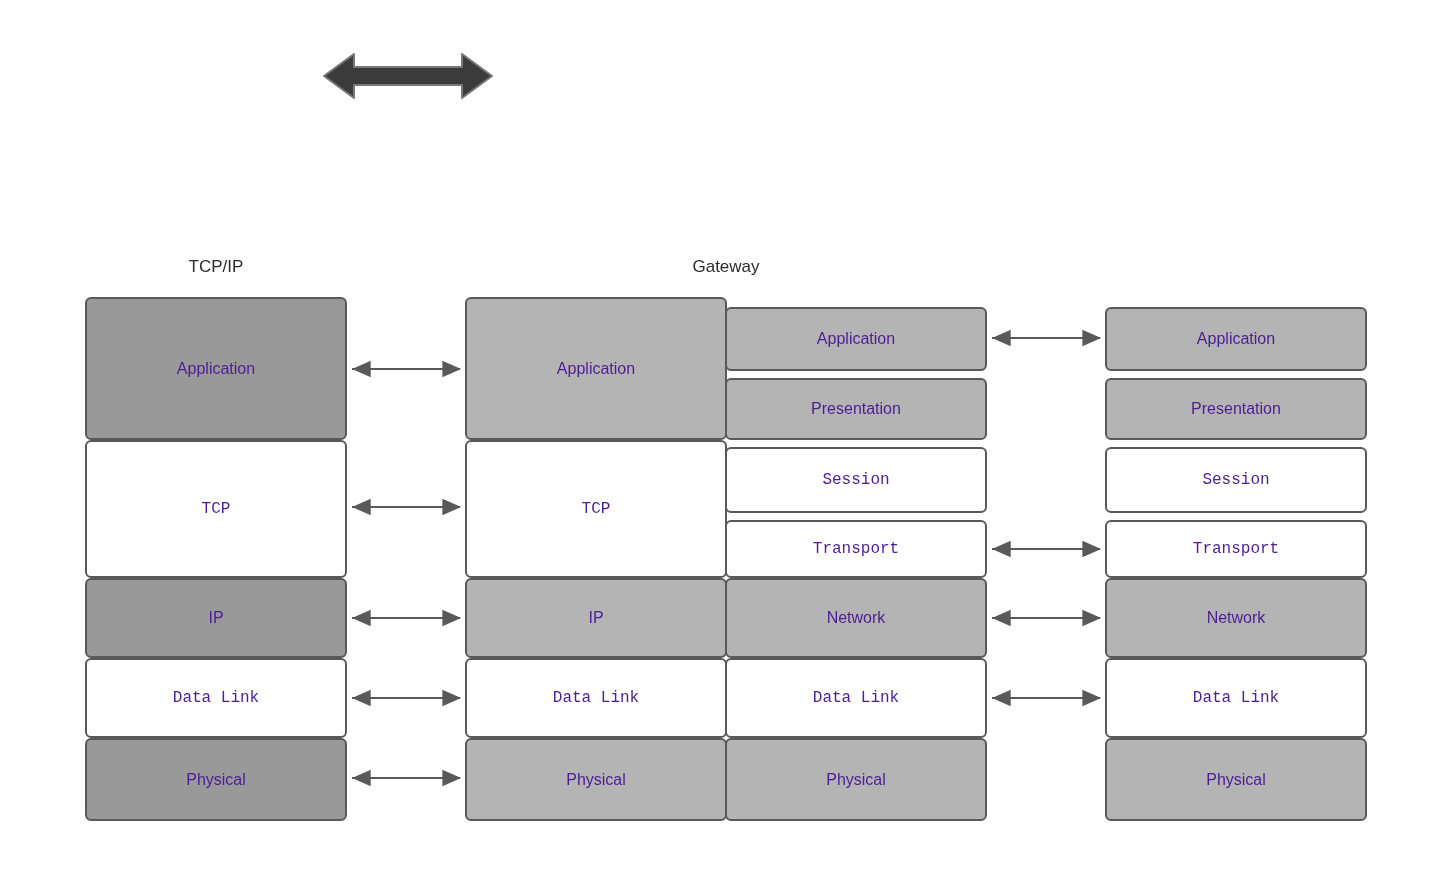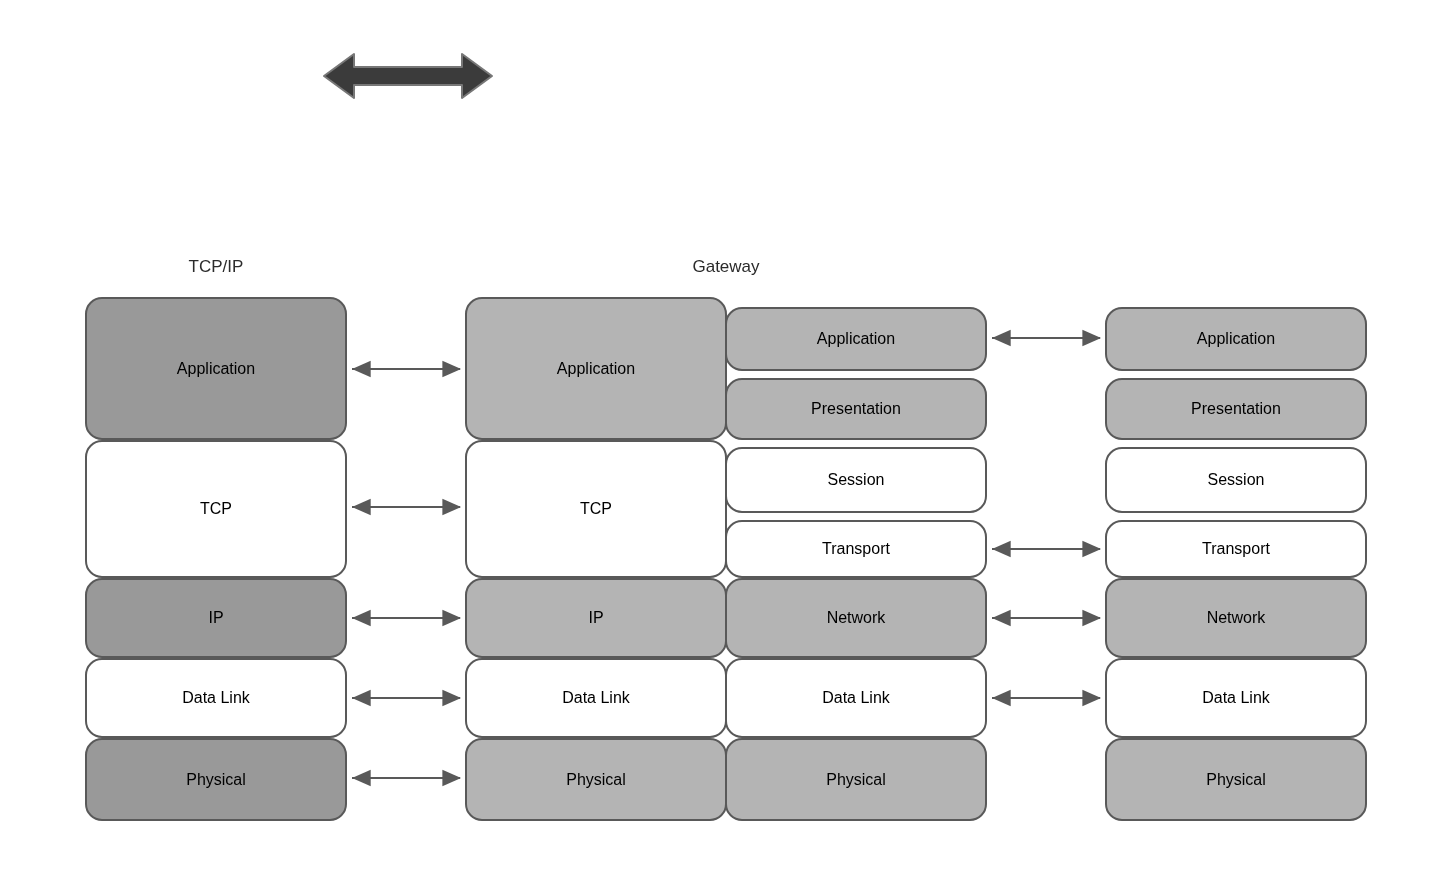--- a/index.html
+++ b/index.html
@@ -28,31 +28,31 @@
     color: #2b2b2b;
     text-align: center;
     white-space: nowrap;
     line-height: 20px;
   }
   
   .box {
     position: absolute;
     box-sizing: border-box;
     border: 2px solid #595959;
-    border-radius: 17px;
+    border-radius: 6px;
     display: flex;
     align-items: center;
     justify-content: center;
     font-size: 16px;
-    color: #000000;
+    color: #4c1d95;
     white-space: nowrap;
   }
   .fill-dark  { background: #999999; }
   .fill-mid   { background: #b4b4b4; }
-  .fill-white { background: #ffffff; }
+  .fill-white { background: #ffffff; font-family: Liberation Mono, monospace; }
 
   
   .connector { position: absolute; left: 0; top: 0; pointer-events: none; }
 
   
   .big-arrow { position: absolute; }
 </style>
 </head>
 <body>
 

